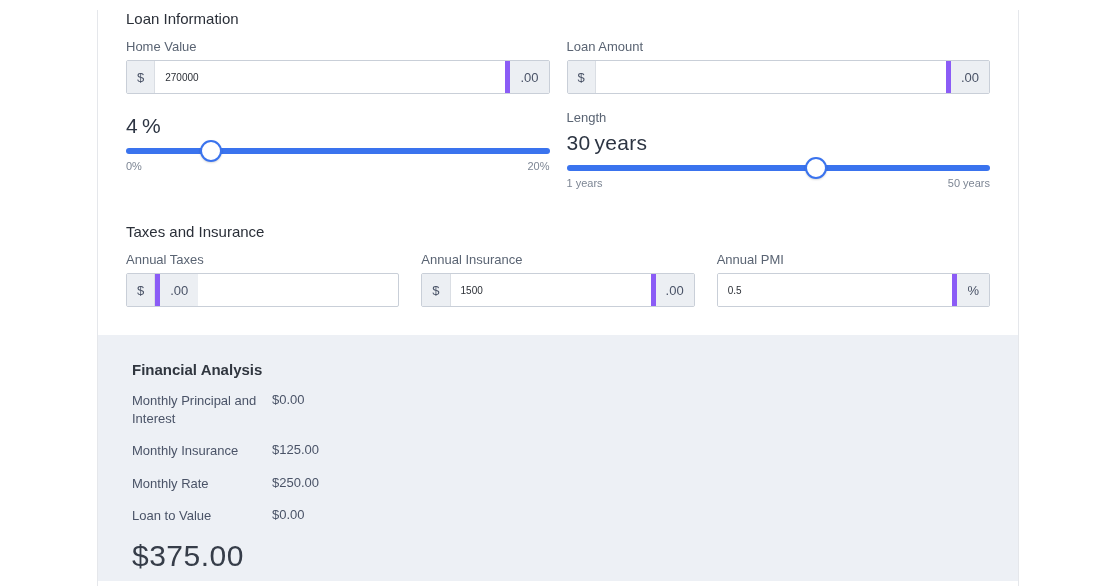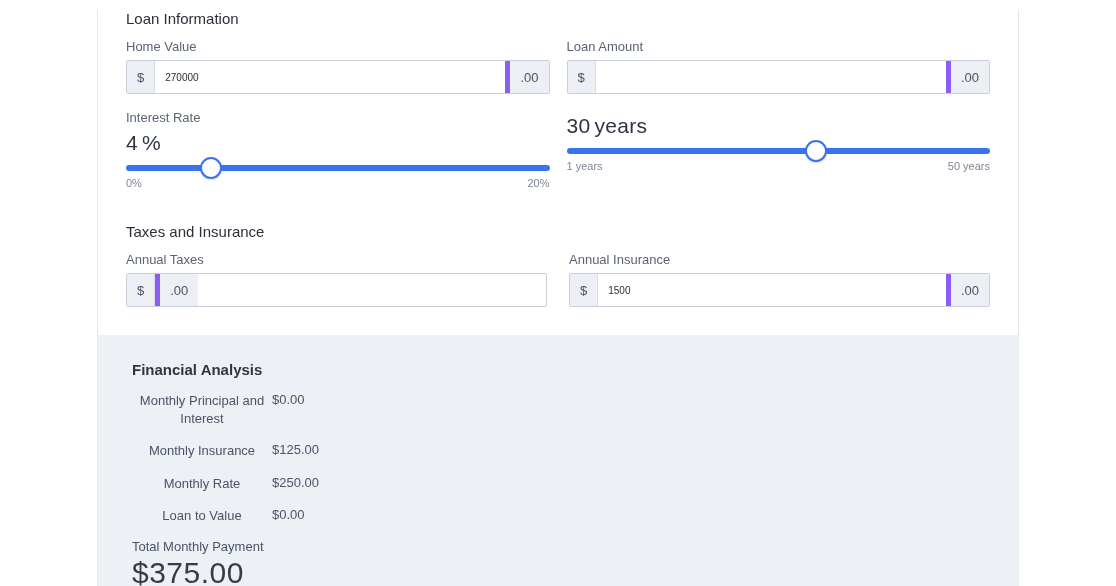--- a/index.html
+++ b/index.html
@@ -124,21 +124,20 @@
     .analysis-card h3 {
       font-size: 15px;
       font-weight: 700;
       color: #30363f;
       margin: 0 0 14px;
     }
     .analysis-row {
       display: flex;
       align-items: flex-start;
       margin-bottom: 14px;
-      text-align: center;
     }
     .analysis-label {
       width: 140px;
       font-size: 13px;
       color: #4a5367;
       line-height: 1.4;
     }
     .analysis-value {
       font-size: 13px;
       color: #4a5367;
@@ -179,34 +178,34 @@
         <div class="input-group">
           <span class="addon left">$</span>
           <input class="text-input" value="" style="">
           <span class="addon right">.00</span>
         </div>
       </div>
     </div>
 
     <div class="row-2">
       <div class="slider-block">
-        <div class="field-label">Interest Rate</div>
         <div class="slider-value">
           <span>4</span><span class="unit">%</span>
         </div>
         <div class="slider-track">
           <div class="slider-thumb" style="left: 20%;"></div>
         </div>
         <div class="slider-minmax">
           <span>0%</span>
           <span>20%</span>
         </div>
       </div>
 
       <div class="slider-block">
+        <div class="field-label">Length</div>
         <div class="slider-value">
           <span>30</span><span class="unit">years</span>
         </div>
         <div class="slider-track">
           <div class="slider-thumb" style="left: 59%;"></div>
         </div>
         <div class="slider-minmax">
           <span>1 years</span>
           <span>50 years</span>
         </div>
@@ -226,20 +225,27 @@
 
         <div class="field-block">
           <div class="field-label">Annual Insurance</div>
           <div class="input-group">
             <span class="addon left">$</span>
             <input class="text-input" value="1500" style="">
             <span class="addon right">.00</span>
           </div>
         </div>
 
+        <div class="field-block">
+          <div class="field-label">Annual PMI</div>
+          <div class="input-group">
+            <input class="text-input" value="0.5" style="">
+            <span class="addon right">%</span>
+          </div>
+        </div>
       </div>
     </div>
   </div>
 
   <div class="analysis-card">
     <h3>Financial Analysis</h3>
 
     <div class="analysis-row">
       <div class="analysis-label">Monthly Principal and Interest</div>
       <div class="analysis-value">$0.00</div>
@@ -250,17 +256,16 @@
     </div>
     <div class="analysis-row">
       <div class="analysis-label">Monthly Rate</div>
       <div class="analysis-value">$250.00</div>
     </div>
     <div class="analysis-row">
       <div class="analysis-label">Loan to Value</div>
       <div class="analysis-value">$0.00</div>
     </div>
 
-    <div class="total-label">Total Monthly Payment</div>
     <div class="total-value">$375.00</div>
   </div>
 
 </div>
 
 </body></html>

